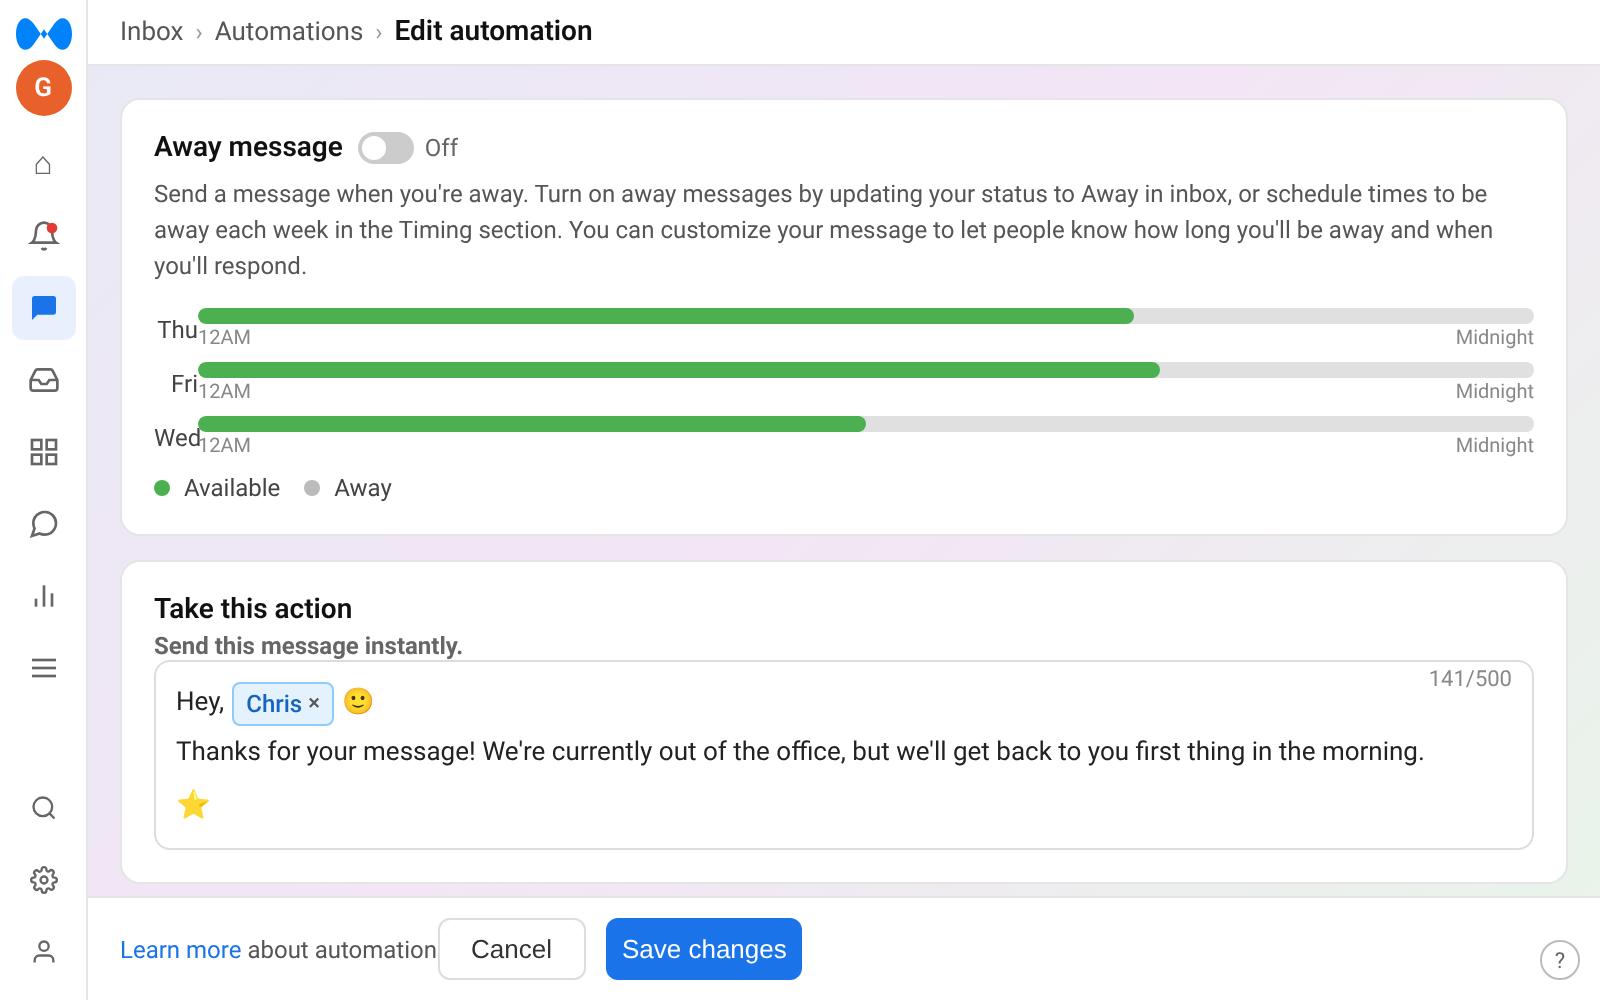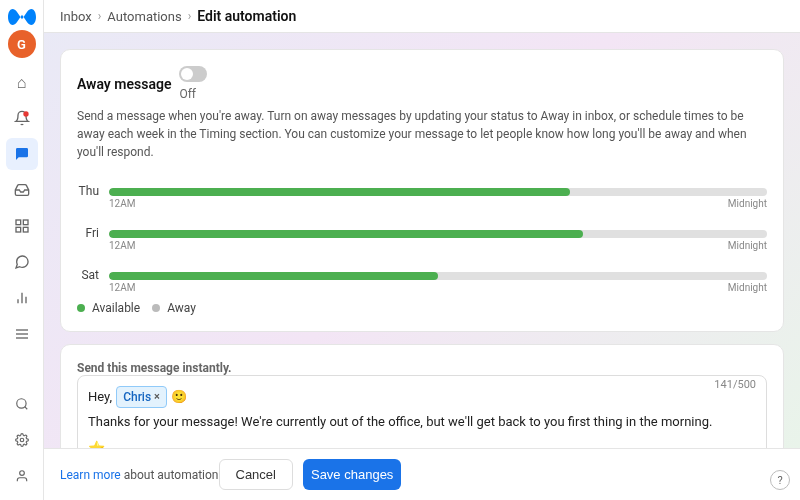--- a/index.html
+++ b/index.html
@@ -124,24 +124,24 @@
       gap: 8px;
       margin-bottom: 6px;
     }
     .away-title {
       font-size: 14px;
       font-weight: 600;
       color: #111;
     }
     .toggle-off {
       display: flex;
+      align-items: center;
       gap: 5px;
       font-size: 12px;
       color: #666;
-      flex-direction: column;
     }
     .toggle-circle {
       width: 28px;
       height: 16px;
       border-radius: 8px;
       background: #ccc;
       position: relative;
       cursor: pointer;
     }
     .toggle-circle::after {
@@ -160,33 +160,32 @@
       color: #555;
       line-height: 1.5;
       margin-bottom: 12px;
     }
 
     
     .schedule-row {
       display: flex;
       align-items: center;
       margin-bottom: 6px;
-      gap: 10px;
+      gap: 0;
     }
     .day-label {
       font-size: 12px;
       color: #444;
       width: 22px;
       text-align: right;
       flex-shrink: 0;
     }
     .bar-container {
       flex: 1;
       position: relative;
-      margin-top: 15px;
     }
     .bar-track {
       height: 8px;
       background: #e0e0e0;
       border-radius: 4px;
       position: relative;
       overflow: hidden;
     }
     .bar-fill {
       height: 100%;
@@ -470,21 +469,21 @@
             <div class="bar-fill" style="width:72%"></div>
           </div>
           <div class="bar-labels">
             <span>12AM</span>
             <span>Midnight</span>
           </div>
         </div>
       </div>
 
       <div class="schedule-row">
-        <span class="day-label">Sat</span>
+        <span class="day-label">Wed</span>
         <div class="bar-container">
           <div class="bar-track">
             <div class="bar-fill" style="width:50%"></div>
           </div>
           <div class="bar-labels">
             <span>12AM</span>
             <span>Midnight</span>
           </div>
         </div>
       </div>
@@ -495,20 +494,21 @@
           <span>Available</span>
         </span>
         <span class="legend-away">
           <span class="legend-dot"></span>
           <span>Away</span>
         </span>
       </div>
     </div>
 
     <div class="card">
+      <div class="action-title">Take this action</div>
       <div class="action-desc">Send this message instantly.</div>
 
       <div class="message-box">
         <span class="char-count">141/500</span>
         <div class="message-content">
           <span>Hey,</span>
           <span class="mention-tag">
             <span>Chris</span>
             <span class="mention-x">×</span>
           </span>

